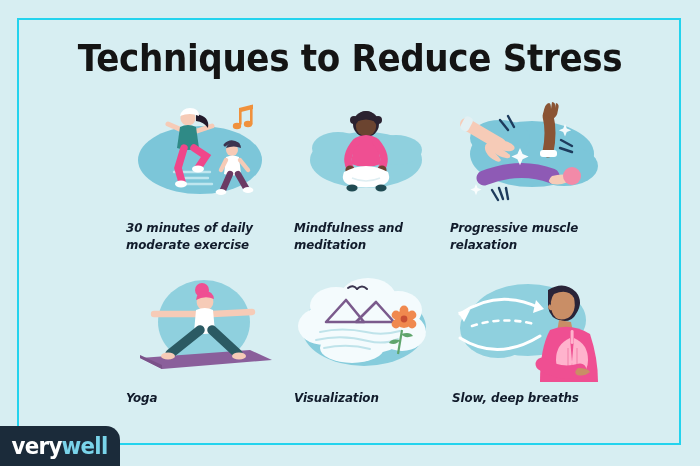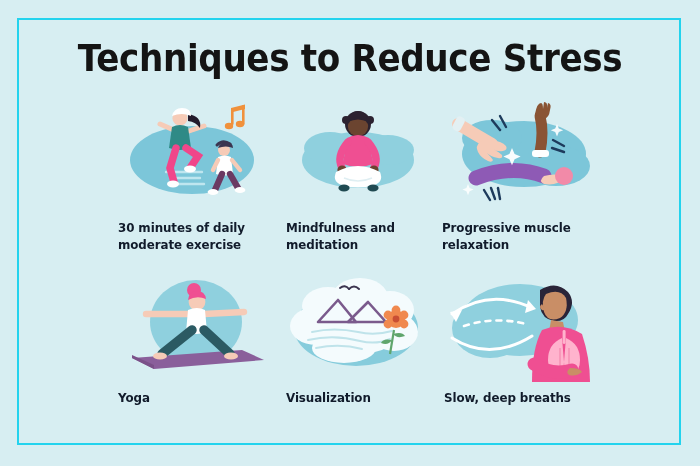--- a/index.html
+++ b/index.html
@@ -29,22 +29,22 @@
     text-align: center;
     font-size: 38px;
     font-weight: bold;
     letter-spacing: -0.4px;
     color: #141414;
     font-family: "DejaVu Sans", sans-serif;
     transform: scaleX(0.90);
   }
   .grid {
     position: absolute;
-    left: 100px; top: 98px;
-    width: 510px; height: 330px;
+    left: 108px; top: 98px;
+    width: 510px; height: 330px; font-style: italic;
   }
   .cell { position: absolute; }
   .cell .art {
     position: relative;
     width: 160px; height: 108px;
   }
   .cap {
     position: absolute;
     font-size: 12.5px;
     font-weight: bold;
@@ -354,14 +354,17 @@
 
           <path d="M98 100 Q116 112 136 106" stroke="#ef4f92" stroke-width="13" fill="none" stroke-linecap="round"></path>
           <path d="M134 104 q10 0 12 4 q-6 5 -13 3 q-4 -3 1 -7 z" fill="#c98e66"></path>
         </svg>
       </div>
     </div>
     <div class="cap p5">Slow, deep breaths</div>
 
   </div>
 
+  <div class="logo">
+    <div class="logo-text"><span class="logo-very">very</span><span class="logo-well">well</span></div>
+  </div>
 
 </div>
 
 </body></html>

